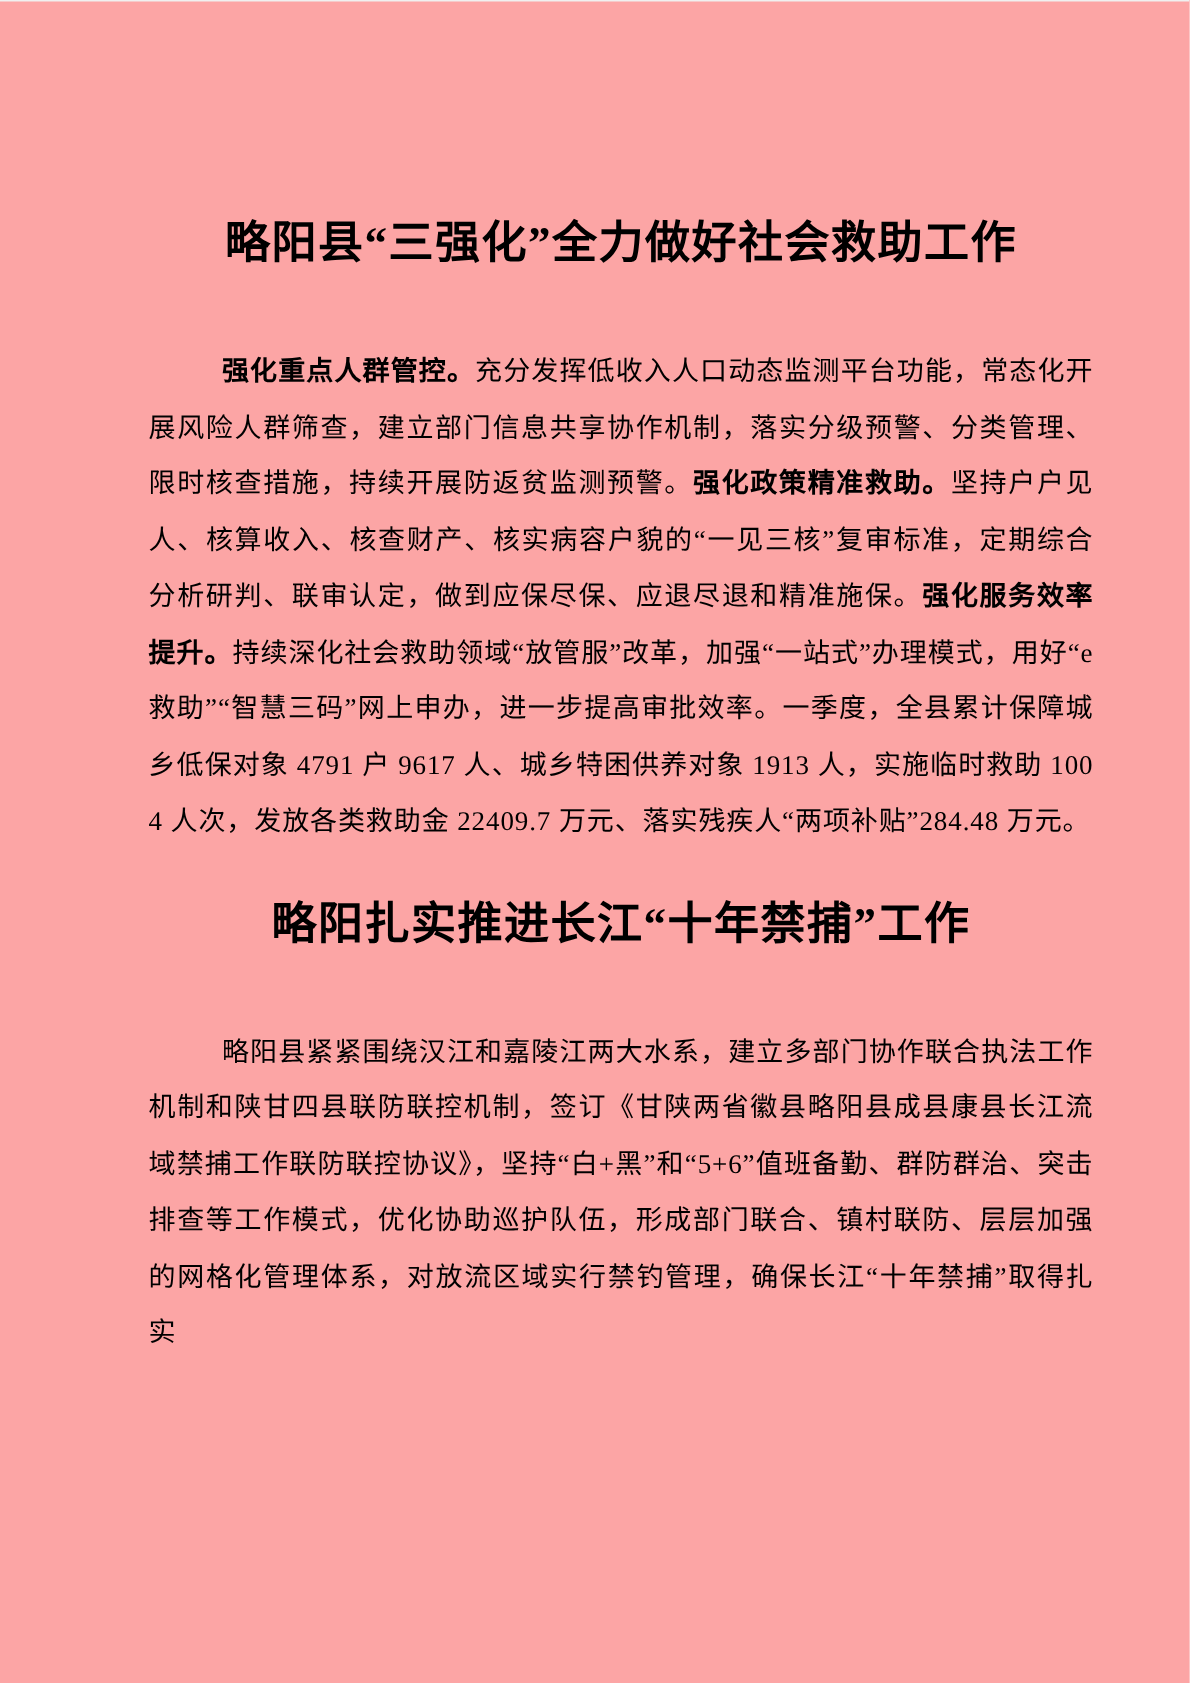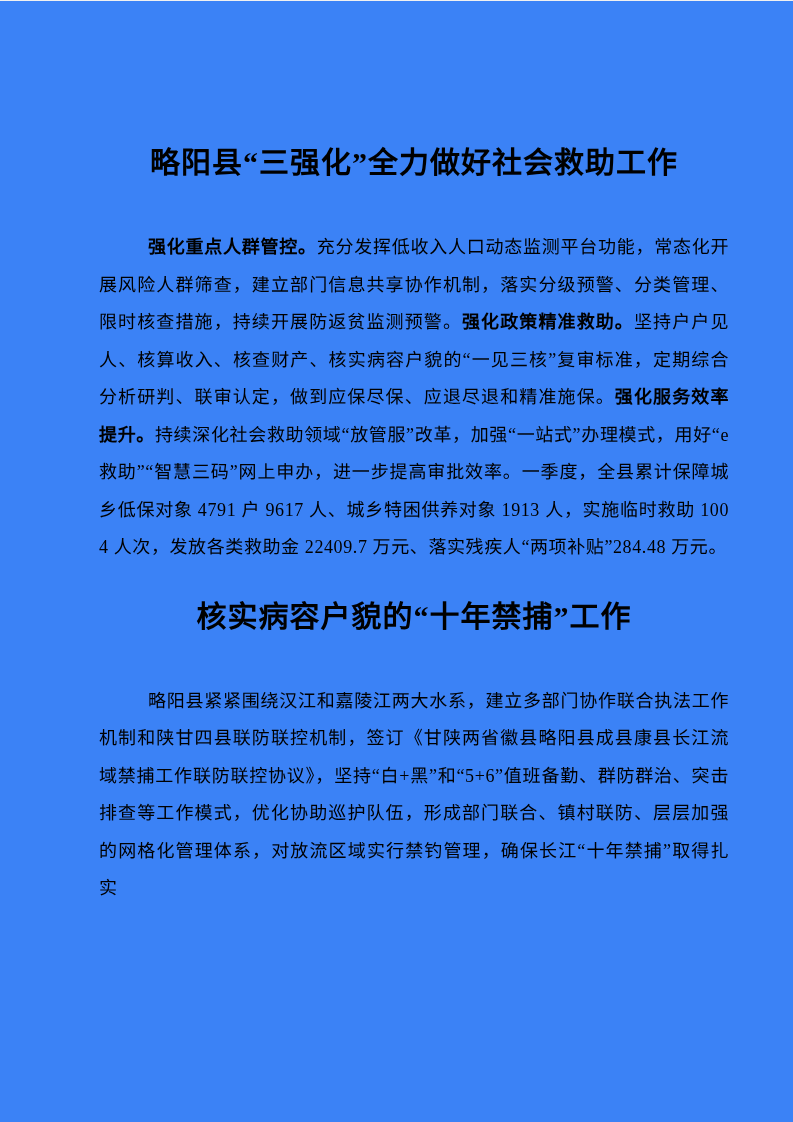--- a/index.html
+++ b/index.html
@@ -12,21 +12,21 @@
       background: #ffffff;
       color: #000000;
       overflow: hidden;
       font-family: "Liberation Serif", "DejaVu Serif", serif;
     }
     .page {
       box-sizing: border-box;
       width: 793px;
       height: 1122px;
       padding: 140px 64px 0 99px;
-      background: #3b82f6;
+      background: #fca5a5;
       border-top: 1px solid #f0f0f0;
     }
     .doc-title {
       margin: 0;
       font-size: 30px;
       line-height: 44px;
       font-weight: 700;
       text-align: center;
       letter-spacing: 1px;
     }
@@ -48,17 +48,17 @@
   </style>
 </head>
 <body>
 
 <div class="page">
 
   <h1 class="doc-title">略阳县“三强化”全力做好社会救助工作</h1>
 
   <p class="para"><span class="lead">强化重点人群管控。</span><span>充分发挥低收入人口动态监测平台功能，常态化开展风险人群筛查，建立部门信息共享协作机制，落实分级预警、分类管理、限时核查措施，持续开展防返贫监测预警。</span><span class="lead">强化政策精准救助。</span><span>坚持户户见人、核算收入、核查财产、核实病容户貌的“一见三核”复审标准，定期综合分析研判、联审认定，做到应保尽保、应退尽退和精准施保。</span><span class="lead">强化服务效率提升。</span><span>持续深化社会救助领域“放管服”改革，加强“一站式”办理模式，用好“e 救助”“智慧三码”网上申办，进一步提高审批效率。一季度，全县累计保障城乡低保对象 4791 户 9617 人、城乡特困供养对象 1913 人，实施临时救助 1004 人次，发放各类救助金 22409.7 万元、落实残疾人“两项补贴”284.48 万元。</span></p>
 
-  <h1 class="doc-title second">核实病容户貌的“十年禁捕”工作</h1>
+  <h1 class="doc-title second">略阳扎实推进长江“十年禁捕”工作</h1>
 
   <p class="para"><span>略阳县紧紧围绕汉江和嘉陵江两大水系，建立多部门协作联合执法工作机制和陕甘四县联防联控机制，签订《甘陕两省徽县略阳县成县康县长江流域禁捕工作联防联控协议》，坚持“白+黑”和“5+6”值班备勤、群防群治、突击排查等工作模式，优化协助巡护队伍，形成部门联合、镇村联防、层层加强的网格化管理体系，对放流区域实行禁钓管理，确保长江“十年禁捕”取得扎实</span></p>
 
 </div>
 
 </body></html>

